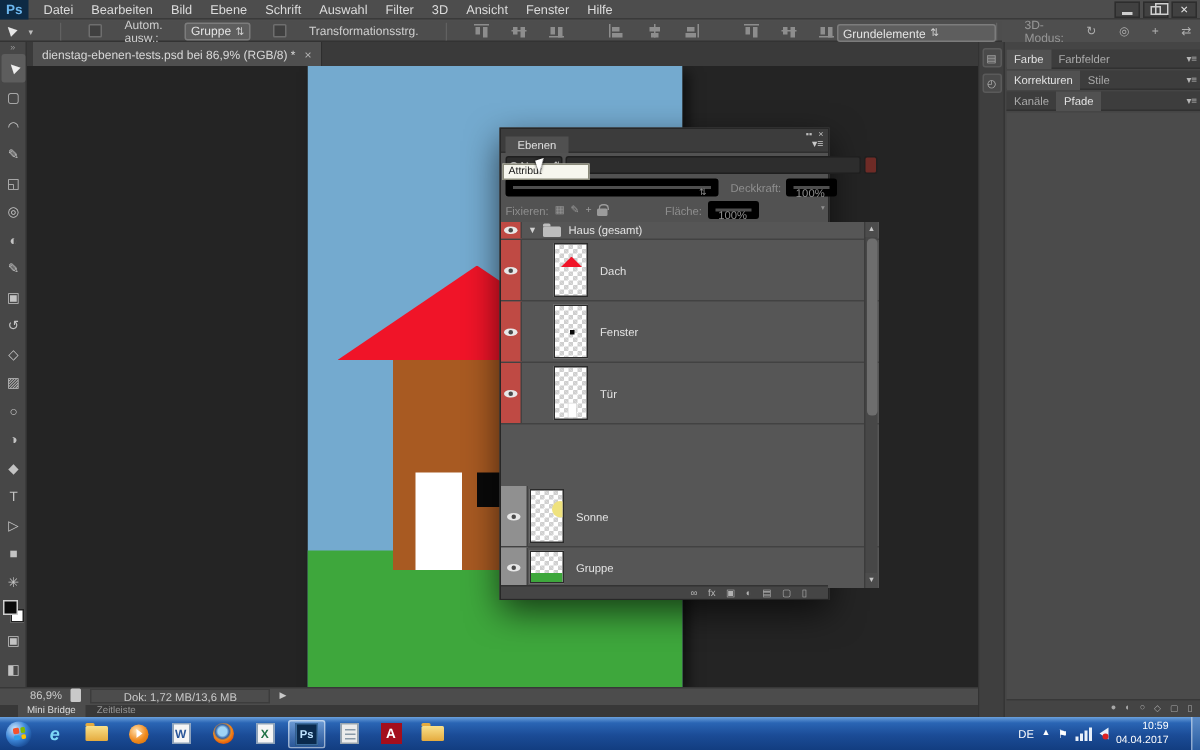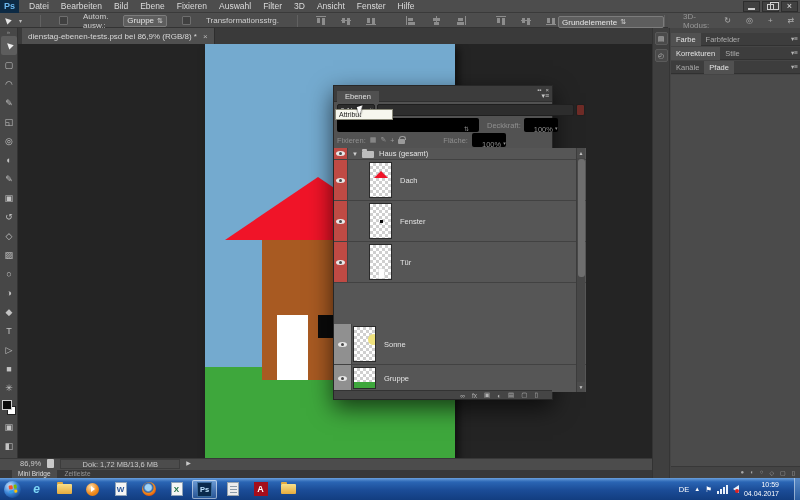--- a/index.html
+++ b/index.html
@@ -68,21 +68,21 @@
   .lp-tab{position:absolute;left:3px;top:5px;height:11px;background:#505050;padding:0 8px;line-height:11px;color:#e0e0e0;font-size:7.5px;}
   .lp-topicons{position:absolute;right:3px;top:1px;display:flex;gap:4px;font-size:6px;color:#bdbdbd;}
   .lp-menu{position:absolute;right:3px;top:6px;font-size:7px;color:#c9c9c9;}
   .lp-search{position:absolute;left:3px;top:18px;width:248px;height:12px;display:flex;gap:2px;}
   .lp-ftype{width:38px;height:12px;background:#2d2d2d;border:1px solid #1f1f1f;border-radius:2px;display:flex;align-items:center;gap:2px;padding:0 2px;color:#d6d6d6;}
   .mag{width:5px;height:5px;border:1px solid #b5b5b5;border-radius:50%;position:relative;flex:none;}
   .mag::after{content:"";position:absolute;width:3px;height:1px;background:#b5b5b5;right:-3px;bottom:-1px;transform:rotate(45deg);}
   .lp-sinput{flex:1;height:12px;background:#2d2d2d;border:1px solid #1f1f1f;border-radius:2px;}
   .lp-filterled{width:9px;height:12px;background:#6e2b26;border:1px solid #1f1f1f;border-radius:2px;}
   .lp-blend{position:absolute;left:3px;top:33px;width:248px;height:12px;display:flex;align-items:center;}
-  .pfield{height:12px;background:#4e4e4e;border:7px solid #000000;border-radius:2px;color:#8f8f8f;display:flex;align-items:flex-start;padding:0 3px;gap:2px;}
+  .pfield{height:12px;background:#4e4e4e;border:5px solid #000000;border-radius:2px;color:#8f8f8f;display:flex;align-items:flex-end;padding:0 3px;gap:2px;flex-direction:column;}
   .plabel{color:#8f8f8f;font-size:7.5px;}
   .lp-lockrow{position:absolute;left:3px;top:48px;width:248px;height:12px;display:flex;align-items:center;gap:4px;}
   .lockglyph{font-size:7px;color:#9b9b9b;}
   .lockico{width:7px;height:5px;background:#9b9b9b;border-radius:1px;position:relative;margin-top:3px;}
   .lockico::before{content:"";position:absolute;top:-3px;left:1px;width:5px;height:3px;border:1px solid #9b9b9b;border-bottom:none;border-radius:3px 3px 0 0;}
   #lp-list{position:absolute;left:0;top:62px;width:252px;height:244px;background:#565656;overflow:hidden;}
   .lgroup{position:absolute;left:0;top:0;width:100%;height:12px;display:flex;align-items:center;border-bottom:1px solid #424242;}
   .lrow{position:absolute;left:0;width:100%;border-bottom:1px solid #424242;}
   .eyecell{position:absolute;left:0;top:0;bottom:0;width:14px;border-right:1px solid #424242;display:flex;align-items:center;justify-content:center;}
   .eyecell.wide{width:18px;}
@@ -166,21 +166,21 @@
 <body>
 
 <div id="screen">
 
   <div id="menubar">
     <span class="ps-logo">Ps</span>
     <span class="menu-item">Datei</span>
     <span class="menu-item">Bearbeiten</span>
     <span class="menu-item">Bild</span>
     <span class="menu-item">Ebene</span>
-    <span class="menu-item">Fixieren</span>
+    <span class="menu-item">Schrift</span>
     <span class="menu-item">Auswahl</span>
     <span class="menu-item">Filter</span>
     <span class="menu-item">3D</span>
     <span class="menu-item">Ansicht</span>
     <span class="menu-item">Fenster</span>
     <span class="menu-item">Hilfe</span>
     <div id="winctrls">
       <span class="wc">
           <i class="minbar"></i>
         </span>

